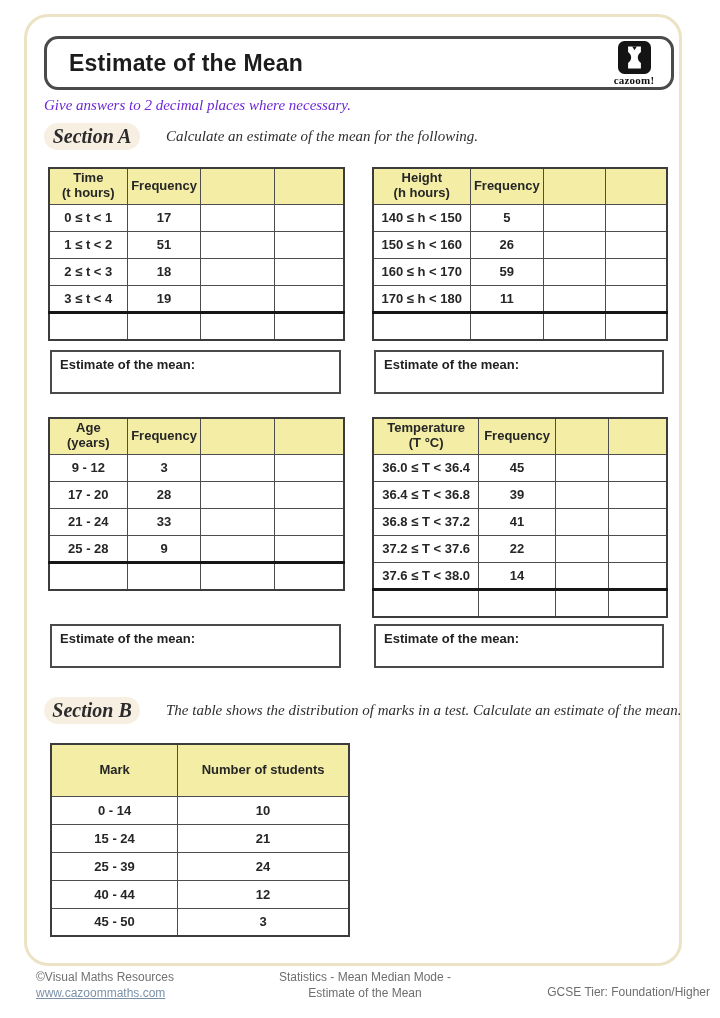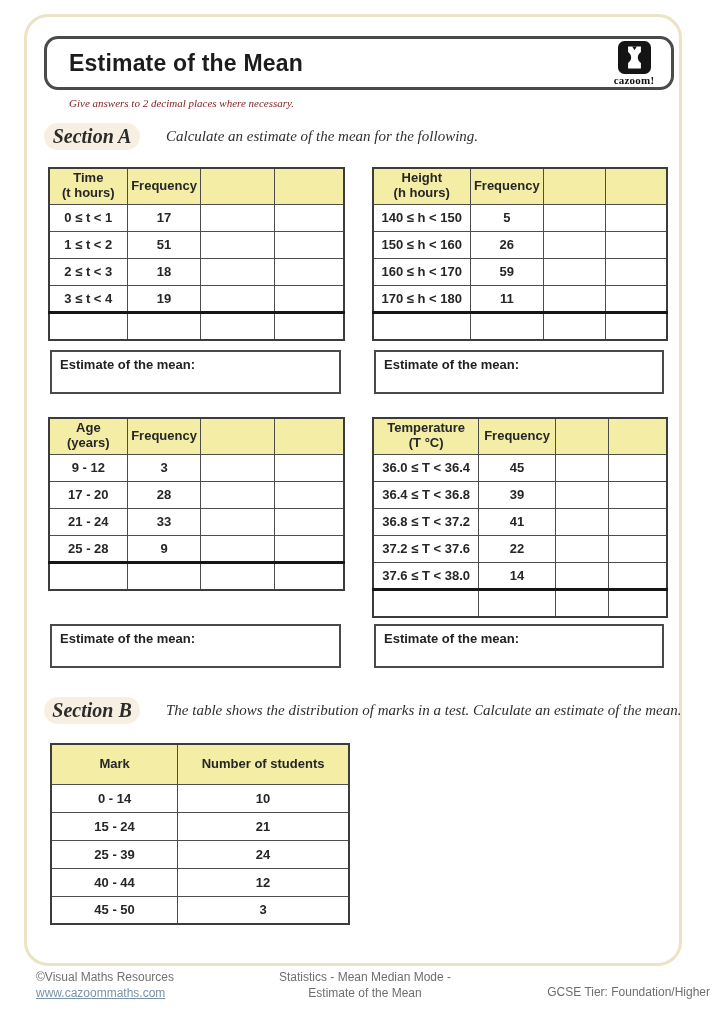--- a/index.html
+++ b/index.html
@@ -12,21 +12,21 @@
   .header-box { position:absolute; left:44px; top:36px; width:630px; height:54px;
                 border:3px solid #4A4A4A; border-radius:14px; background:#fff; }
   .page-title { position:absolute; left:22px; top:0; height:48px; line-height:48px;
                 font-size:23px; font-weight:bold; color:#1C1C1C; letter-spacing:0.2px; }
   .logo { position:absolute; right:10px; top:2px; width:54px; text-align:center; }
   .logo-square { width:33px; height:33px; margin:0 auto; display:block; }
   .logo-caption { font-family:"Liberation Serif", serif; font-weight:bold;
                   font-size:11px; color:#111; margin-top:0; letter-spacing:0.2px; }
 
   .intro { position:absolute; left:44px; top:97px; font-family:"Liberation Serif", serif;
-           font-style:italic; font-size:11px; color:#7f1d1d;margin-left:25px; }
+           font-style:italic; font-size:15px; color:#6d28d9; }
 
   .section-row { position:absolute; left:44px; display:flex; align-items:center; }
   .section-row.a { top:123px; }
   .section-row.b { top:697px; }
   .label-badge { width:96px; height:27px; line-height:27px; text-align:center;
                  background:#F8EFE3; border-radius:14px;
                  font-family:"Liberation Serif", serif; font-weight:bold; font-style:italic;
                  font-size:20px; color:#2B2B2B; }
   .section-instruction { margin-left:26px; font-family:"Liberation Serif", serif;
                          font-style:italic; font-size:15px; color:#2E2E2E; }
@@ -39,21 +39,21 @@
   table.wtable td { height:27px; }
   tr.totals td { height:28px; border-top:3px solid #161616; }
   .h2 { display:block; font-weight:bold; }
 
   #t-time  { left:48px;  top:167px; width:297px; }
   #t-height{ left:372px; top:167px; width:296px; }
   #t-age   { left:48px;  top:417px; width:297px; }
   #t-temp  { left:372px; top:417px; width:296px; }
 
   #t-marks { left:50px; top:743px; width:300px; }
-  #t-marks thead th { height:40px; }
+  #t-marks thead th { height:52px; }
   #t-marks td { height:28px; }
 
   .estimate-box { position:absolute; width:291px; height:44px;
                   border:2px solid #4A4A4A; background:#fff;
                   font-size:13px; font-weight:bold; color:#222; padding:5px 8px; }
   #est-1l { left:50px;  top:350px; }
   #est-1r { left:374px; top:350px; width:290px; }
   #est-2l { left:50px;  top:624px; }
   #est-2r { left:374px; top:624px; width:290px; }
 

